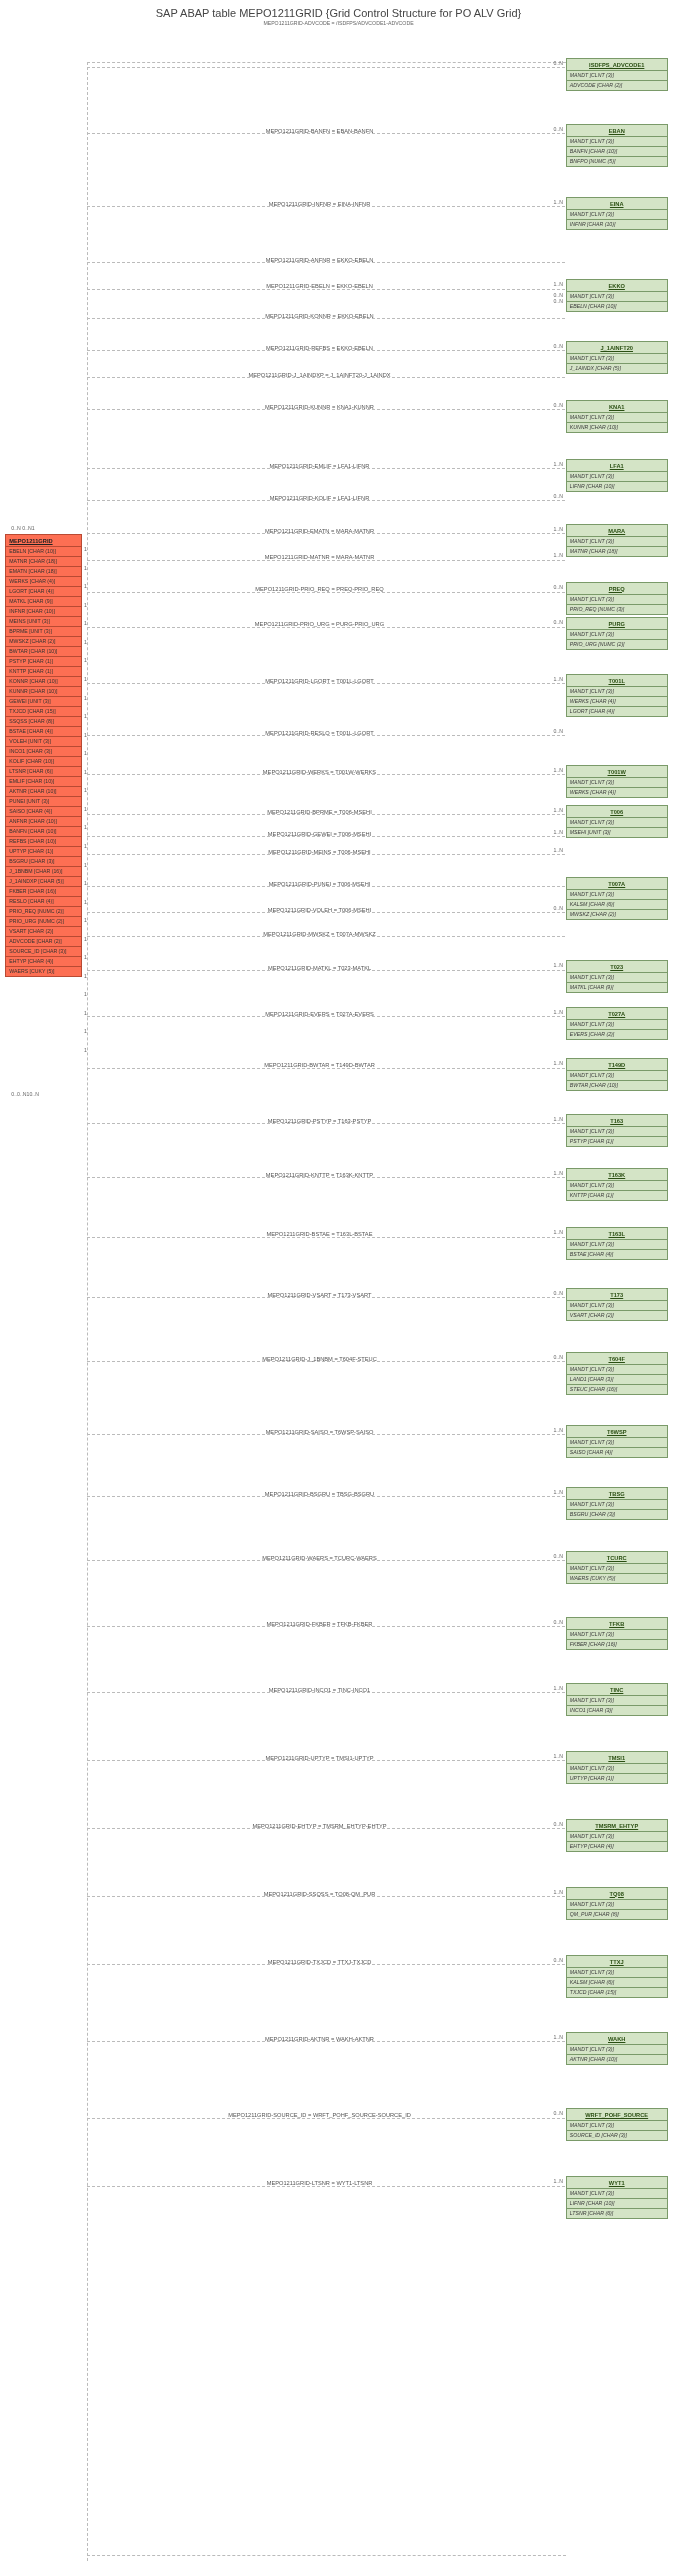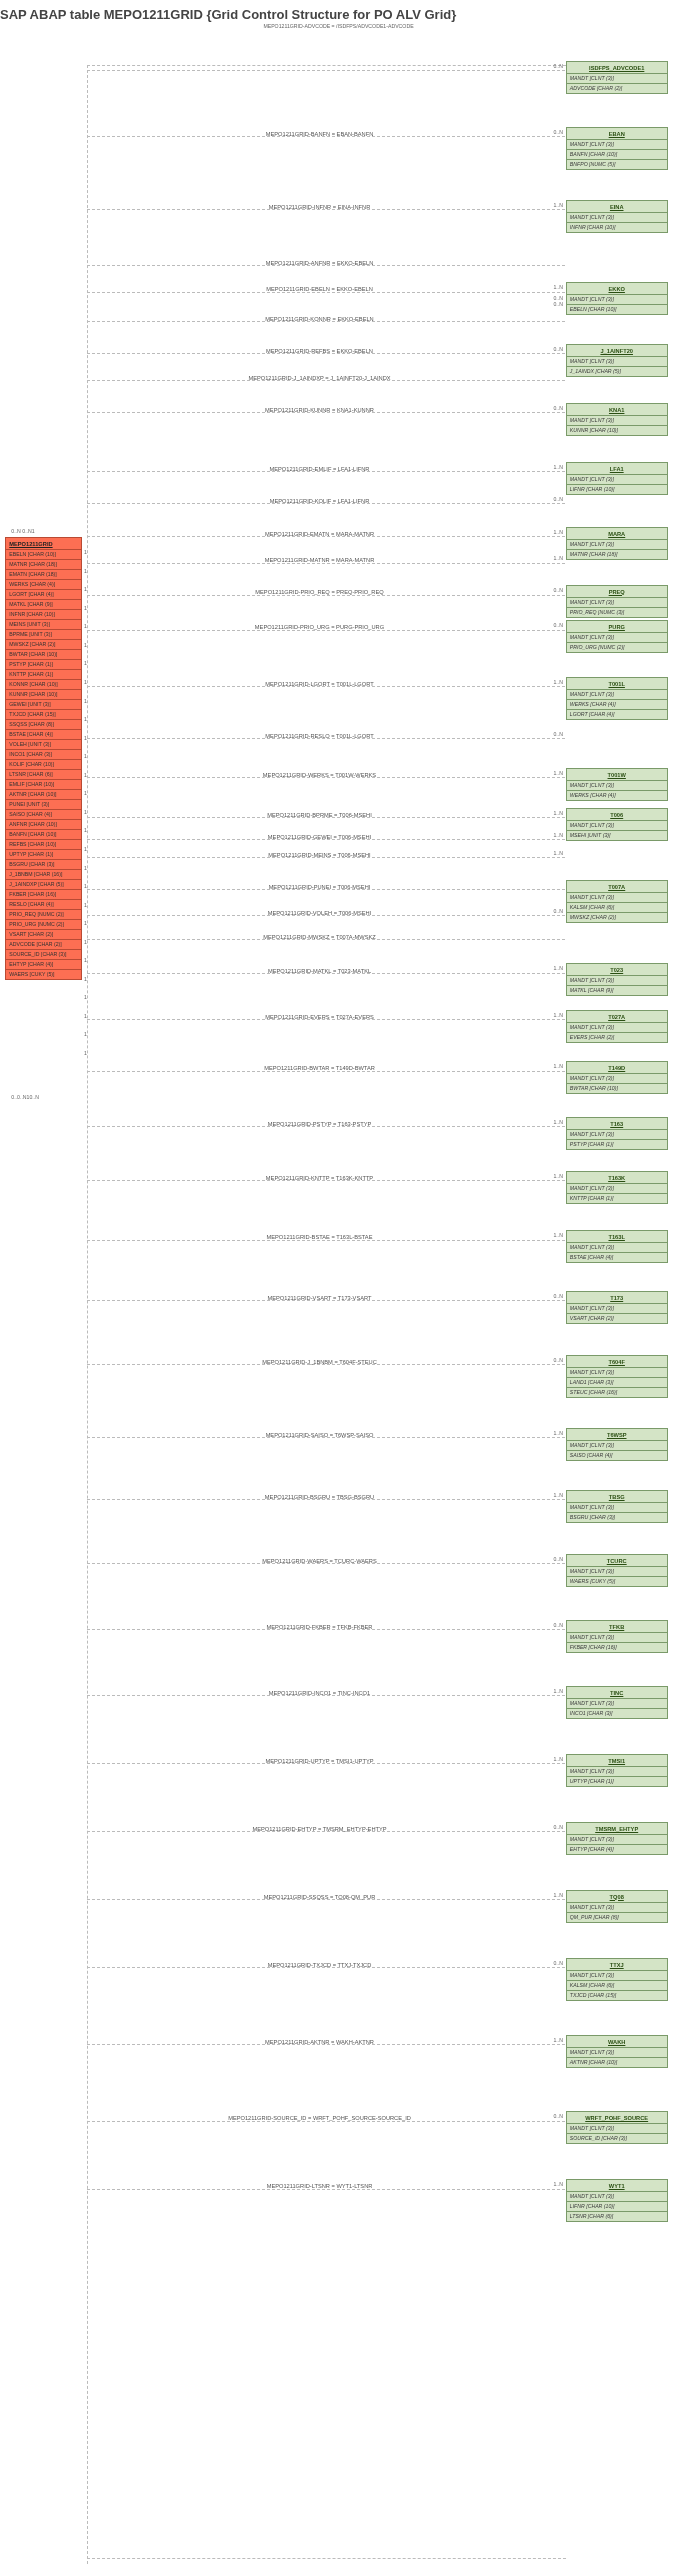--- a/index.html
+++ b/index.html
@@ -1,17 +1,17 @@
 <!DOCTYPE html>
 <html><head>
 <meta charset="utf-8">
 <style>
   html,body{margin:0;padding:0;background:#fff;font-family:Arial,Helvetica,sans-serif;font-size:5.7px;color:#333}
   .page{width:677px;position:relative;padding:5.2px 0 15.5px 0}
-  .title{font-size:13px;font-weight:bold;text-align:left;color:#444;margin:2.1px 0 1px 0}
+  .title{font-size:11px;font-weight:normal;text-align:center;color:#444;margin:2.1px 0 1px 0}
   .subt{font-size:5.2px;text-align:center;color:#666;margin-bottom:5.2px}
   .canvas{position:relative;width:677px;height:2545px}
   .col-src{position:absolute;left:5.2px;top:503px;width:77px}
   .src-head{background:#fd6f53;border:0.5px solid #b94a33;padding:2.1px 3.1px;font-weight:bold;text-decoration:underline;color:#222}
   .src-row{background:#fd6f53;border:0.5px solid #b94a33;border-top:none;padding:1.5px 3.1px;color:#333;font-size:5.2px}
   .mid{position:absolute;left:175px;width:289px;font-size:5.7px;color:#555;text-align:center}
   .tbox{position:absolute;right:9.3px;width:102px}
   .tbox .thead{background:#d4e4c6;border:0.5px solid #7a9a69;padding:2.1px 3.1px;font-weight:bold;text-decoration:underline;color:#2a4e12;text-align:center}
   .tbox .trow{background:#d4e4c6;border:0.5px solid #7a9a69;border-top:none;padding:1.5px 3.1px;font-size:5.2px;font-style:italic;color:#3b3b3b}
   .card{font-size:5.2px;color:#666;position:absolute}

